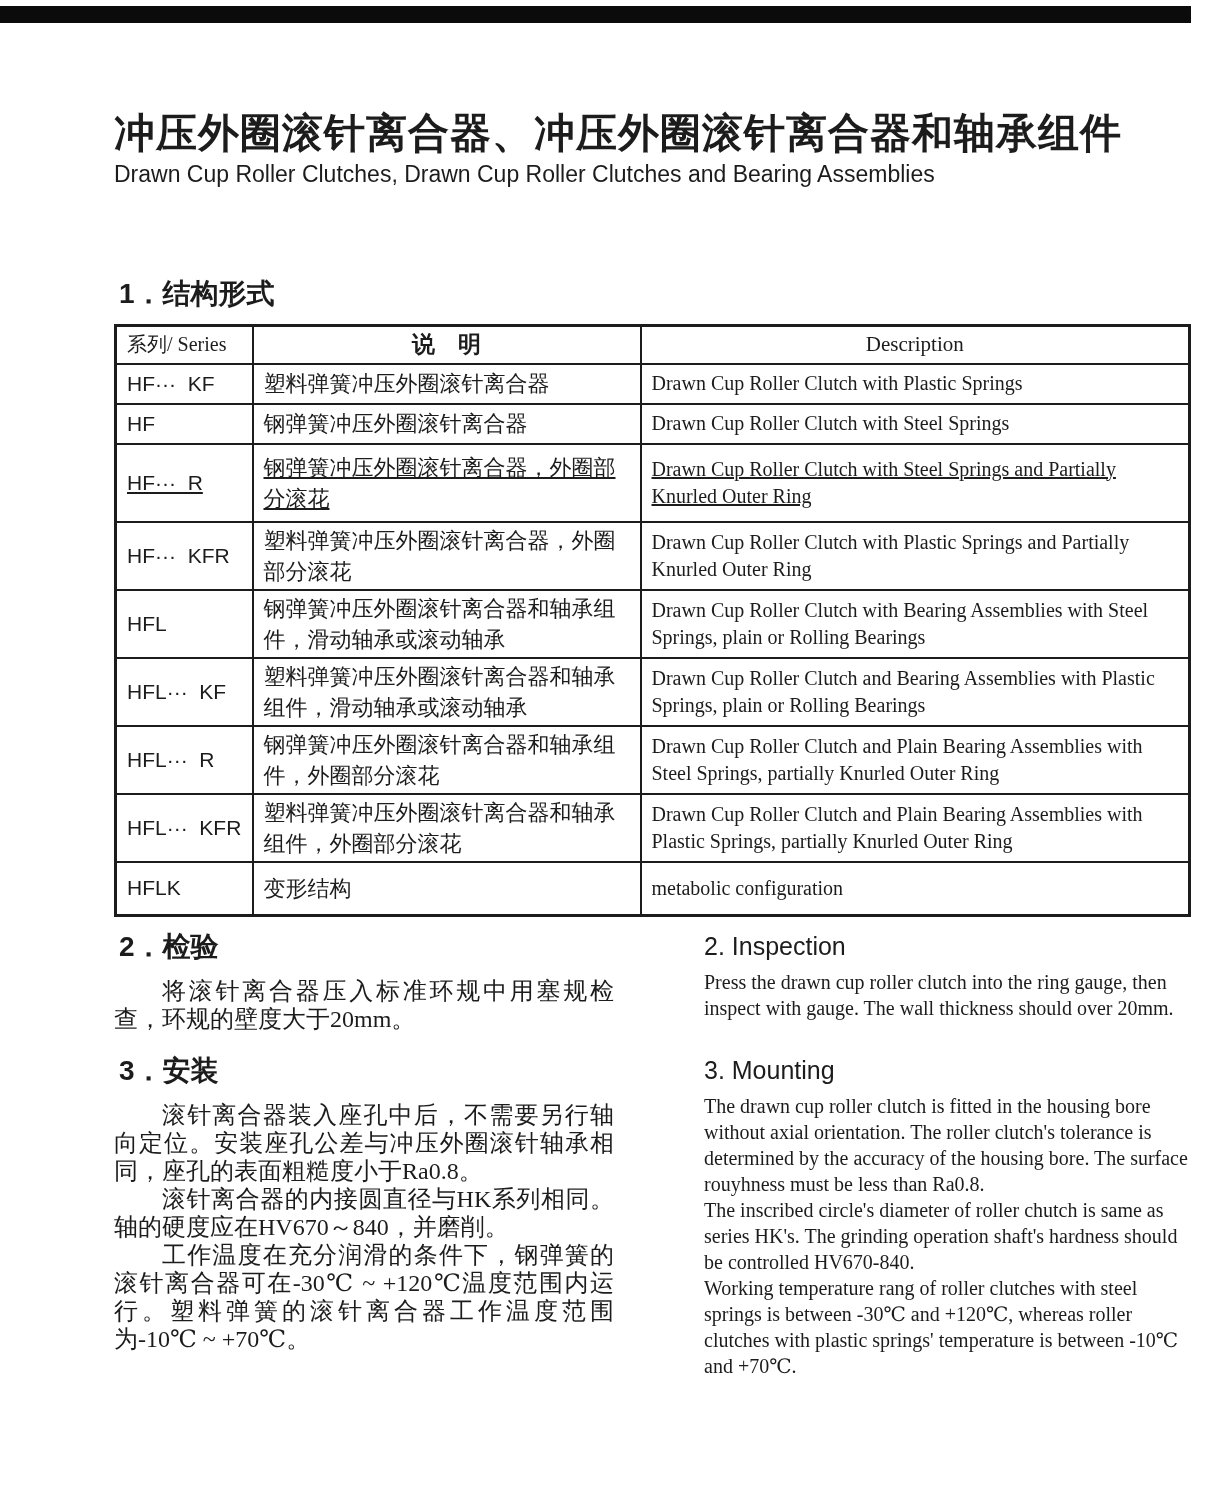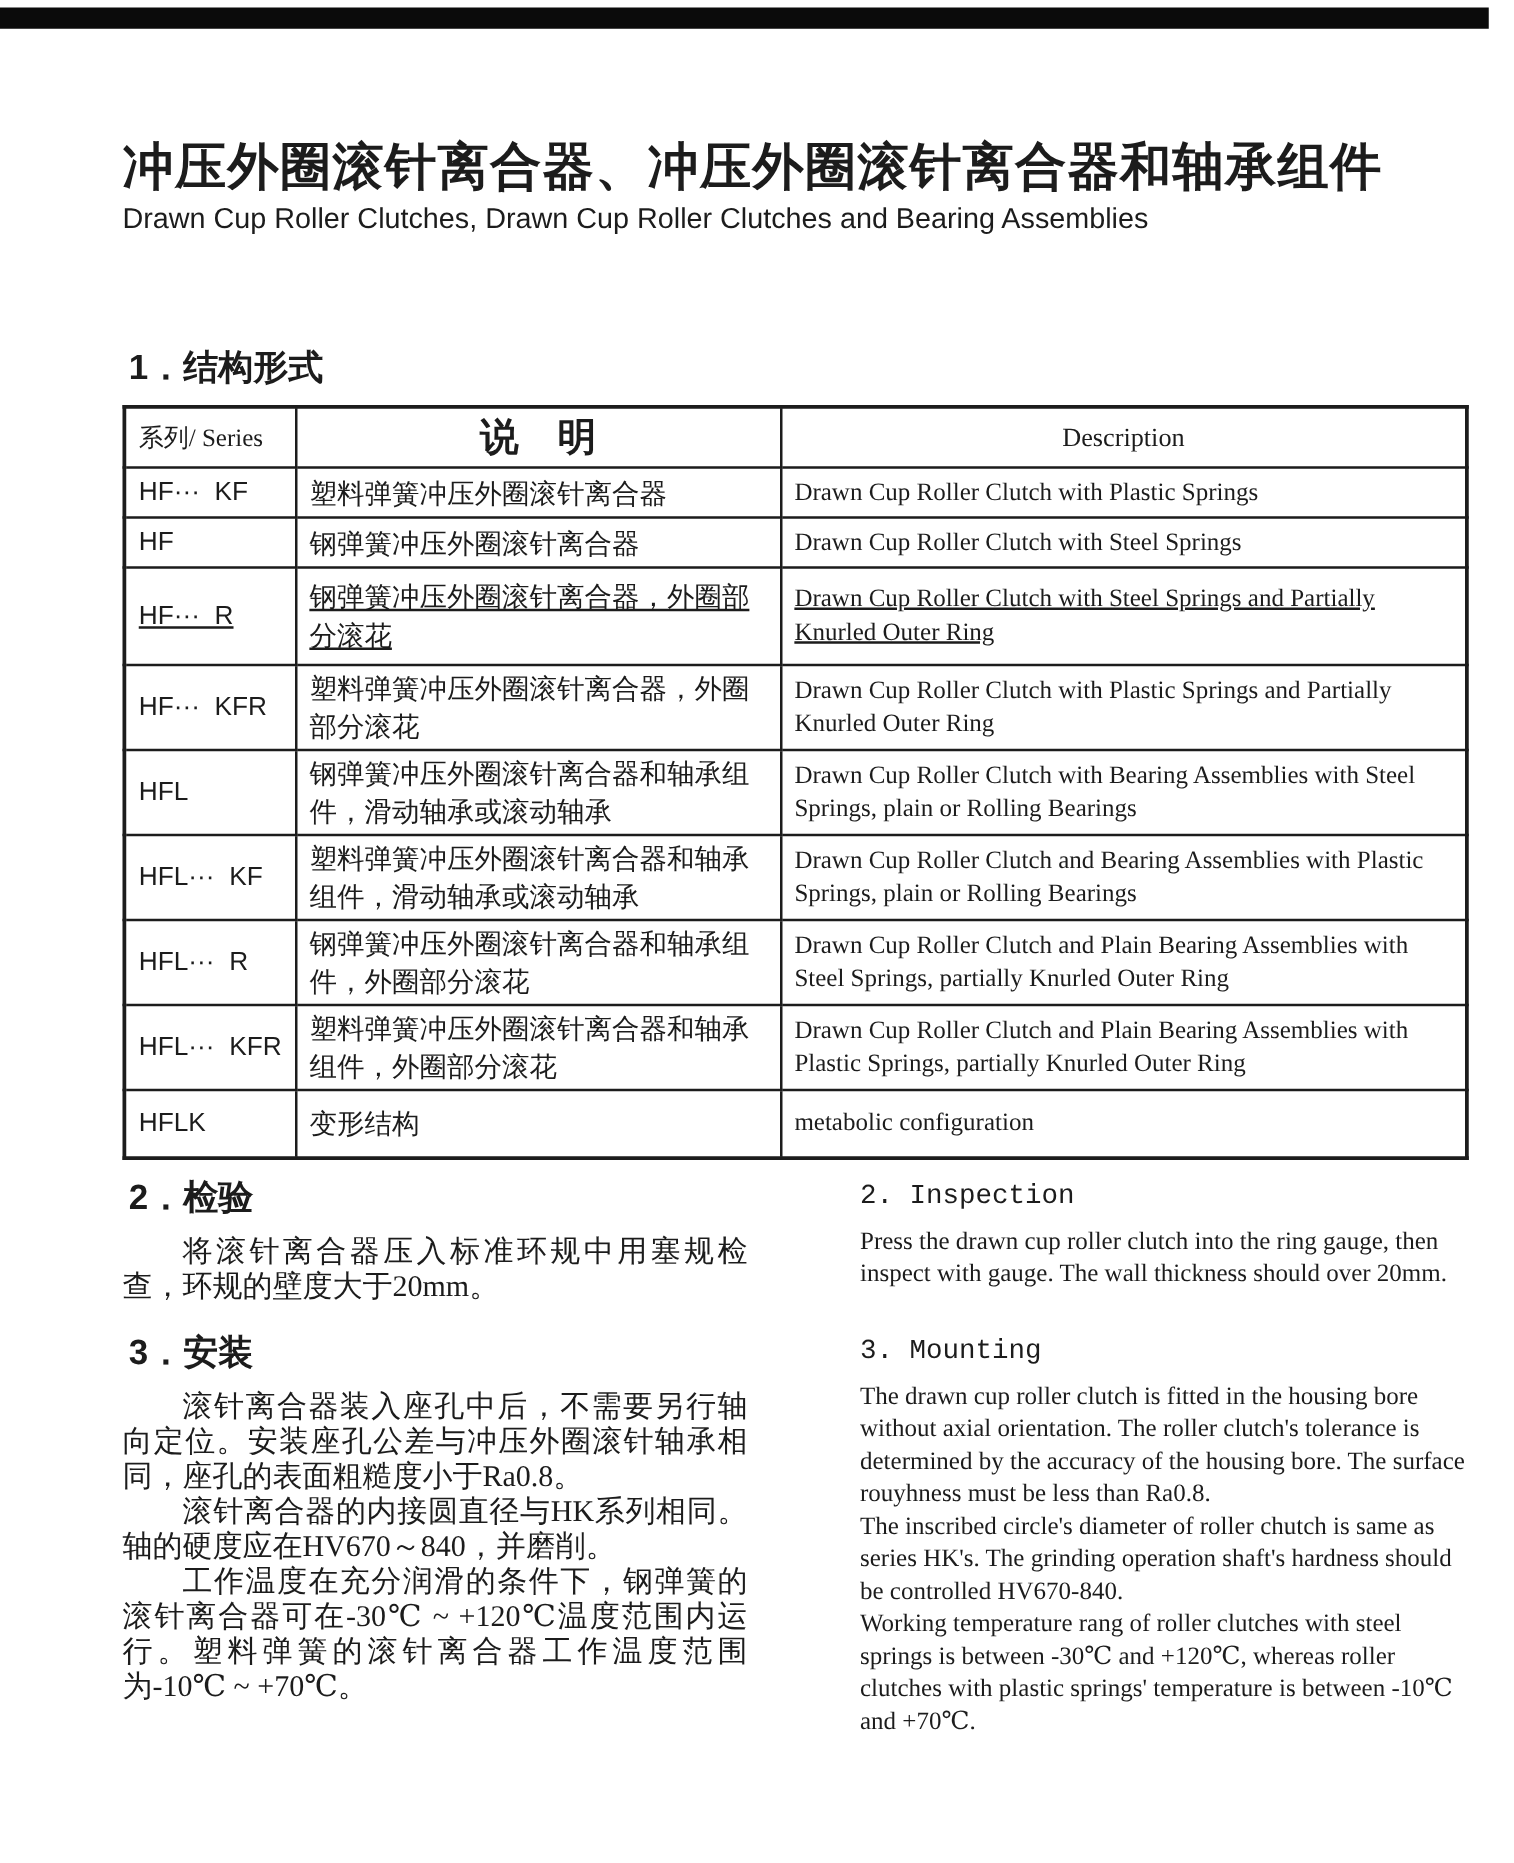--- a/index.html
+++ b/index.html
@@ -10,42 +10,42 @@
     position:relative;
     color:#1c1c1c;
     font-family:"Liberation Serif","DejaVu Serif",serif;
     -webkit-font-smoothing:antialiased;
   }
   .page{position:absolute;inset:0;overflow:hidden;}
   .topbar{
     position:absolute;top:6px;left:0;width:1191px;height:17px;
     background:#0b0b0b;
   }
-  .content{position:absolute;left:98px;top:0;width:1074px;}
+  .content{position:absolute;left:114px;top:0;width:1074px;}
 
   
   .title-cn{
     margin:0;padding-top:108px;
     font-family:"Liberation Sans","DejaVu Sans",sans-serif;
     font-weight:900;font-size:41px;line-height:50px;letter-spacing:1px;
   }
   .title-en{
     margin:2px 0 0 0;
     font-family:"Liberation Sans","DejaVu Sans",sans-serif;
     font-size:23px;line-height:28px;font-weight:400;
   }
 
   
   .sec-head-cn{
     font-family:"Liberation Sans","DejaVu Sans",sans-serif;
     font-weight:700;font-size:28px;line-height:32px;margin:0;
   }
   .sec-head-en{
-    font-family:Liberation Mono, monospace;
-    font-weight:400;font-size:22px;line-height:30px;margin:0;
+    font-family:Liberation Sans, sans-serif;
+    font-weight:400;font-size:25px;line-height:30px;margin:0;
   }
   .s1-head{margin-top:90px;margin-left:5px;}
 
   
   table.structure{
     margin-top:14px;
     border-collapse:collapse;
     width:1074px;
     table-layout:fixed;
     border:3px solid #1c1c1c;
@@ -56,21 +56,21 @@
     padding:2px 10px;
   }
   col.c1{width:137px;} col.c2{width:388px;} col.c3{width:549px;}
   tr.hdr{height:38px;}
   tr.r40{height:40px;} tr.r78{height:78px;text-decoration:underline;} tr.r80{height:64px;} tr.r54{height:54px;}
   th.h-series{
     font-weight:400;font-size:20px;text-align:left;padding-left:12px;
     font-family:"Liberation Serif","DejaVu Serif",serif;
   }
   th.h-cn{
-    font-weight:600;font-size:31px;text-align:center;
+    font-weight:600;font-size:23px;text-align:center;
     font-family:"Liberation Serif","DejaVu Serif",serif;
   }
   th.h-en{
     font-weight:400;font-size:21px;text-align:center;
     font-family:"Liberation Serif","DejaVu Serif",serif;
   }
   td.series{
     font-family:"Liberation Sans","DejaVu Sans",sans-serif;
     font-size:21px;white-space:pre;padding-left:13px;
   }

